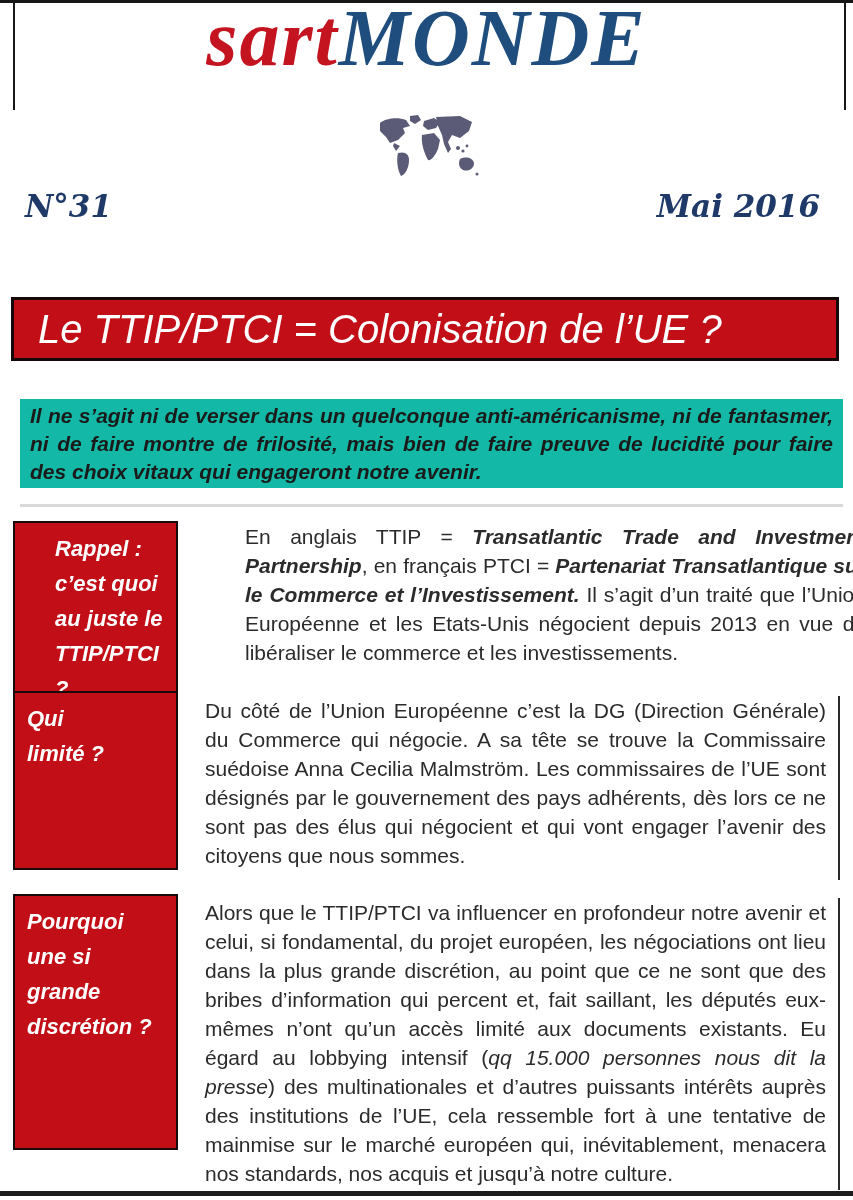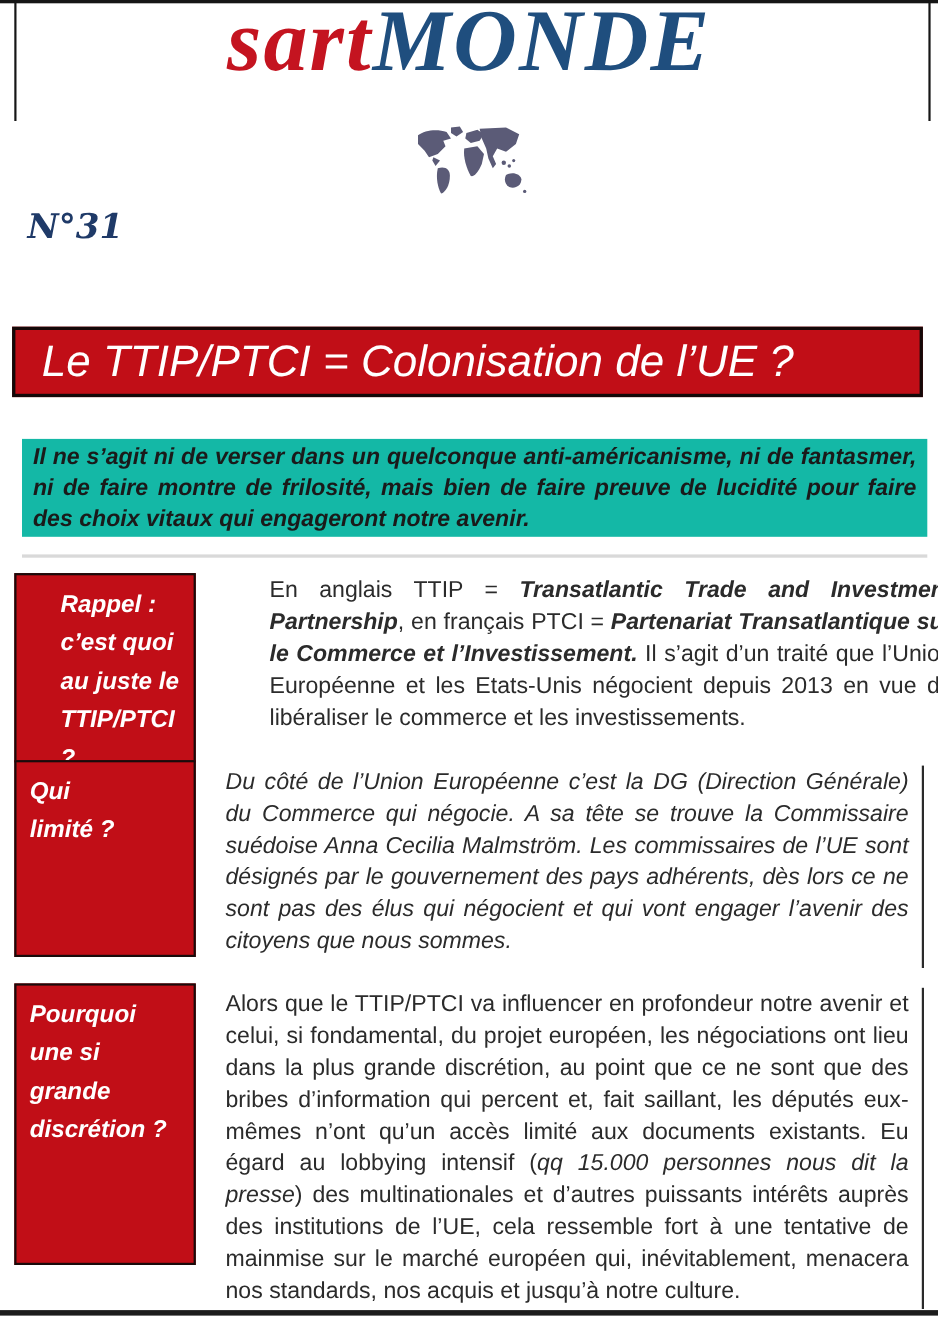--- a/index.html
+++ b/index.html
@@ -87,21 +87,21 @@
   .body-block{
     position:absolute;left:205px;width:635px;
     box-sizing:border-box;
     border-right:2px solid #2a2a2a;
     padding-right:12px;
     font-size:21px;line-height:29px;
     text-align:justify;
     color:#2b2b2b;
   }
   .body-1{top:522px;min-height:150px;margin-left:40px;}
-  .body-2{top:696px;min-height:184px;font-style:italic;}
+  .body-2{top:696px;min-height:184px;}
   .body-3{top:898px;min-height:292px;}
 
   .seg-normal{}
   .seg-bold-italic{font-weight:bold;font-style:italic;}
   .seg-italic{font-style:italic;}
 </style>
 </head>
 <body>
 
 <div class="page">
@@ -126,20 +126,21 @@
         <circle cx="91" cy="38" r="1.6"></circle>
         <circle cx="95" cy="33" r="1.4"></circle>
         <path d="M88,46 C94,43 101,45 102,50 C102,56 96,59 91,57 C87,55 86,50 88,46 Z"></path>
         <circle cx="105" cy="61" r="1.5"></circle>
       </g>
     </svg>
   </div>
 
   <div class="issue-line">
     <span class="issue-number">N°31</span>
+    <span class="issue-date">Mai  2016</span>
   </div>
 
   <div class="banner">
     <div class="banner-text">Le TTIP/PTCI = Colonisation de l’UE ?</div>
   </div>
 
   <div class="intro">
     <div class="intro-text">Il ne s’agit ni de verser dans un quelconque anti-américanisme, ni de fantasmer, ni de faire montre de frilosité, mais bien de faire preuve de lucidité pour faire des choix vitaux qui engageront notre avenir.</div>
   </div>
 

